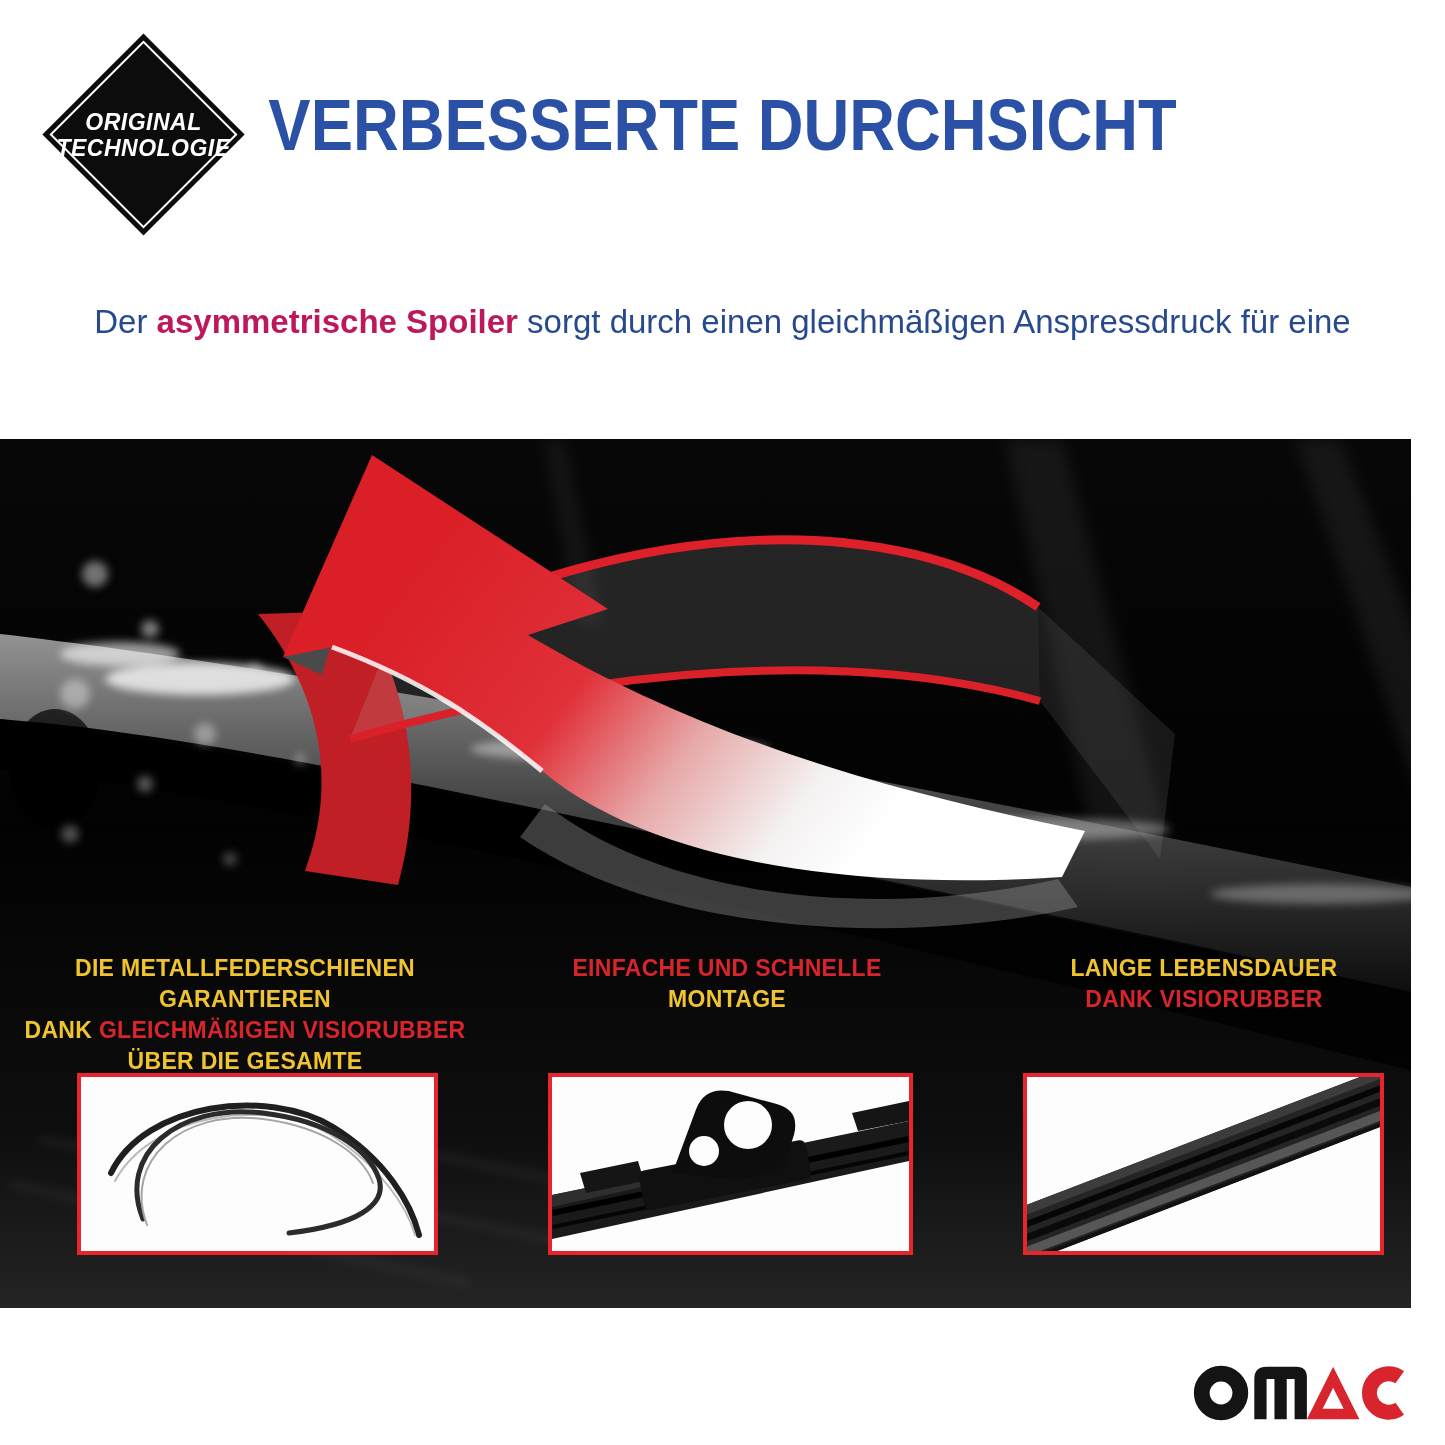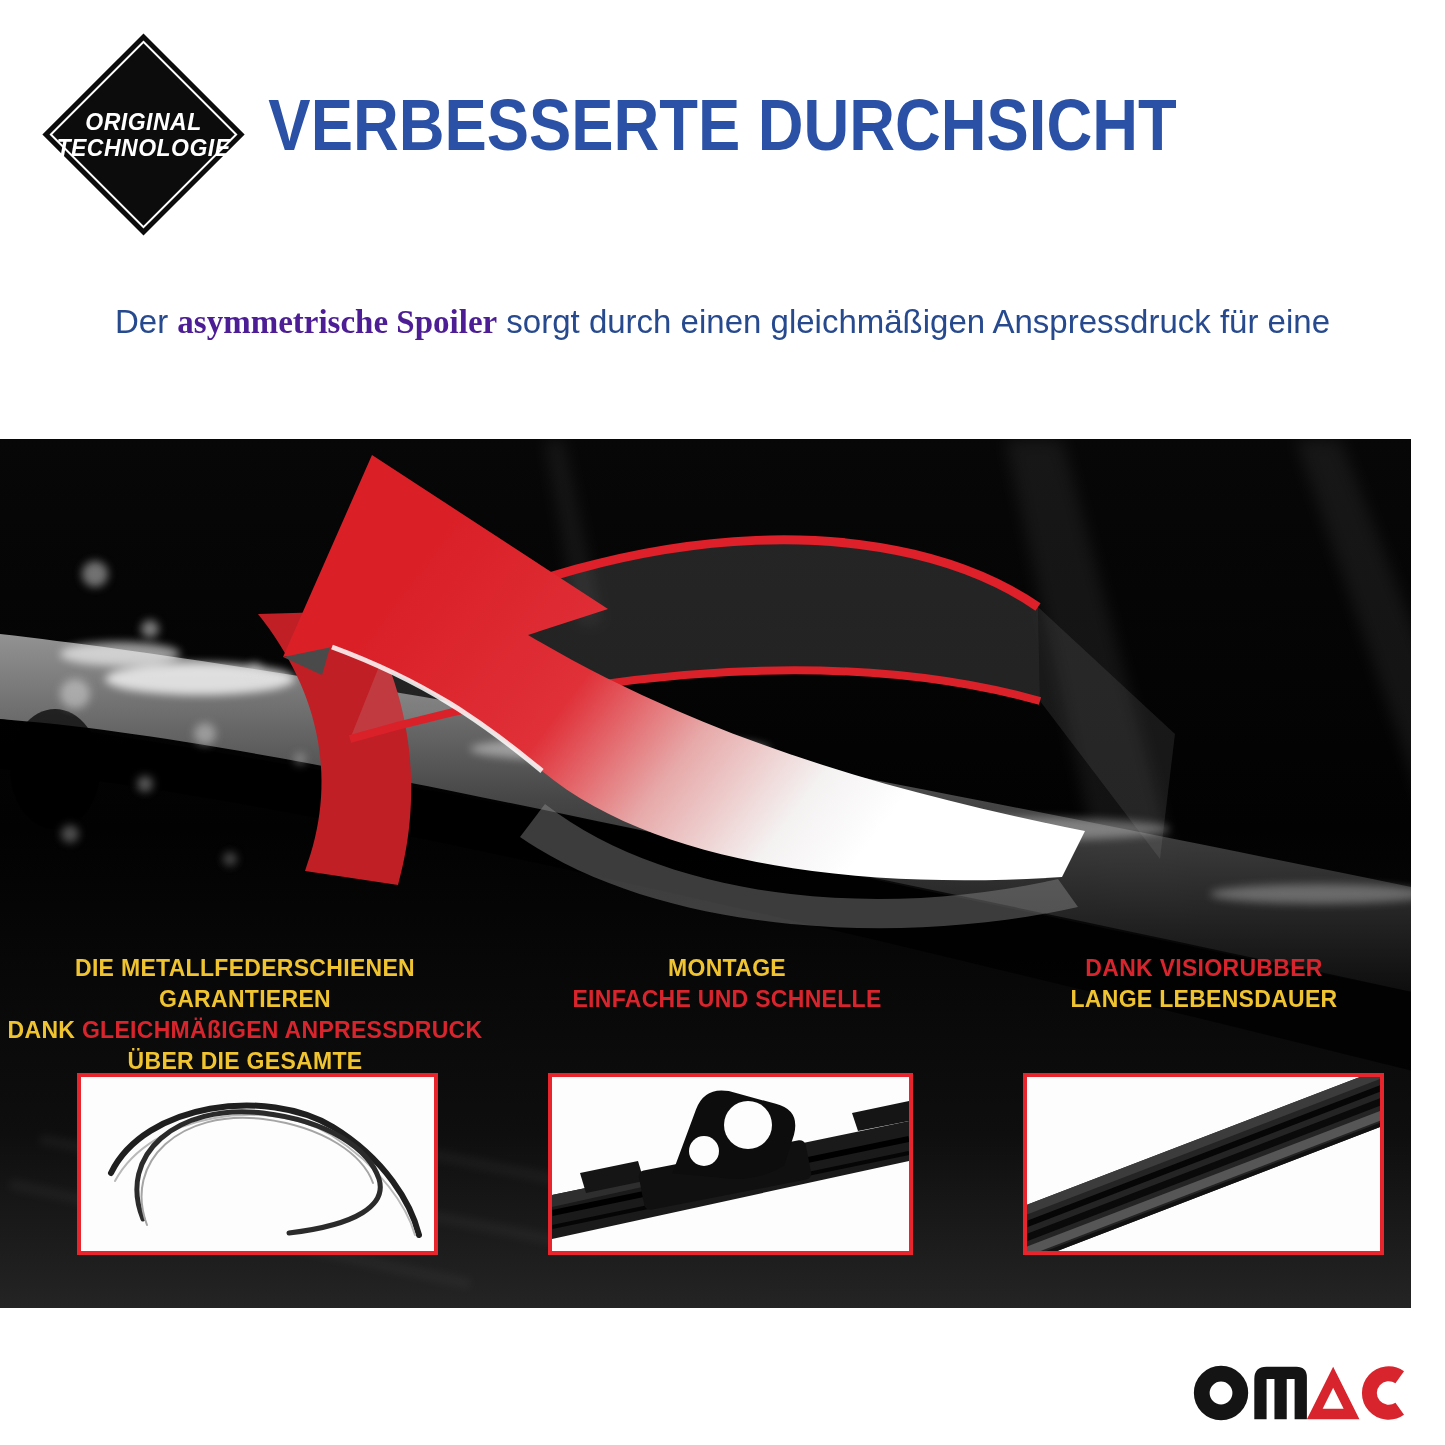--- a/index.html
+++ b/index.html
@@ -8,21 +8,21 @@
 
   
   .badge{position:absolute;left:72px;top:63px;width:143px;height:143px;background:#0c0c0c;transform:rotate(45deg);}
   .badge-inner{position:absolute;inset:5px;border:2px solid #fff;background:#0c0c0c;}
   .badge-text{position:absolute;left:50%;top:50%;width:230px;transform:translate(-50%,-50%) rotate(-45deg);
     text-align:center;color:#fff;font-style:italic;font-weight:bold;font-size:23px;line-height:26px;letter-spacing:.5px;}
   .page-title{position:absolute;left:0;right:0;top:84px;margin:0;text-align:center;white-space:nowrap;
     font-size:72px;font-weight:bold;color:#2a51a5;letter-spacing:0;transform:scaleX(.88);transform-origin:center;}
   .intro{position:absolute;left:0;right:0;top:301px;margin:0;text-align:center;
     font-size:33px;line-height:42px;color:#274a8f;}
-  .intro strong{font-weight:bold;color:#4c1d95;font-family:Liberation Serif, serif;}
+  .intro strong{font-weight:bold;color:#be185d;}
 
   
   .dark{position:absolute;left:0;top:439px;width:1411px;height:869px;overflow:hidden;
     background:linear-gradient(180deg,#070707 0%,#020202 45%,#0e0e0e 80%,#242424 100%);}
   .hero{position:absolute;left:0;top:0;width:1445px;height:869px;}
 
   .feature{position:absolute;top:514px;text-align:center;font-weight:bold;font-size:23px;line-height:31px;letter-spacing:.3px;}
   .f1{left:-5px;width:500px;}
   .f2{left:527px;width:400px;}
   .f3{left:1004px;width:400px;}
@@ -128,32 +128,32 @@
       <g>
         <path d="M545,365 C670,462 880,480 1058,440 L1078,468 C900,508 660,495 520,398 Z" fill="#9f9f9f" opacity=".38"></path>
         <polygon points="283,218 330,208 322,236" fill="#4a4a4a"></polygon>
         <path d="M372,16 L608,170 L528,196 C700,298 885,352 1085,392 L1062,438 C880,450 662,432 542,332 C482,282 424,242 332,208 L283,218 Z" fill="url(#arrowG)"></path>
         <path d="M542,332 C482,282 424,242 332,208" stroke="#fff" stroke-width="5" fill="none" opacity=".85"></path>
       </g>
     </svg>
 
     <div class="feature f1">
       <div><span class="seg" data-color="yellow">DIE METALLFEDERSCHIENEN GARANTIEREN</span></div>
-      <div><span class="seg" data-color="yellow">DANK </span><span class="seg" data-color="red">GLEICHMÄßIGEN ANPRESSDRUCK</span></div>
+      <div><span class="seg" data-color="yellow">DANK </span><span class="seg" data-color="red">GLEICHMÄßIGEN VISIORUBBER</span></div>
       <div><span class="seg" data-color="yellow">ÜBER DIE GESAMTE WISCHERBLATTLÄNGE</span></div>
     </div>
 
     <div class="feature f2">
+      <div><span class="seg" data-color="red">EINFACHE UND SCHNELLE</span></div>
       <div><span class="seg" data-color="yellow">MONTAGE</span></div>
-      <div><span class="seg" data-color="red">EINFACHE UND SCHNELLE</span></div>
     </div>
 
     <div class="feature f3">
+      <div><span class="seg" data-color="yellow">LANGE LEBENSDAUER</span></div>
       <div><span class="seg" data-color="red">DANK VISIORUBBER</span></div>
-      <div><span class="seg" data-color="yellow">LANGE LEBENSDAUER</span></div>
     </div>
 
     <div class="thumb t1">
       <svg viewBox="0 0 353 174" aria-hidden="true">
         <rect width="353" height="174" fill="#fdfdfd"></rect>
         <g fill="none" stroke-linecap="round">
           <path d="M30,96 C64,26 186,10 252,50 C304,82 330,126 338,158" stroke="#1f1f1f" stroke-width="6"></path>
           <path d="M34,104 C70,36 188,20 250,58 C300,90 326,130 334,158" stroke="#b9b9b9" stroke-width="2"></path>
           <path d="M62,142 C36,78 96,26 182,36 C248,44 288,72 298,102 C306,128 276,148 208,156" stroke="#2b2b2b" stroke-width="5"></path>
           <path d="M66,148 C42,84 100,32 182,42 C244,50 282,78 292,106" stroke="#a5a5a5" stroke-width="2"></path>

